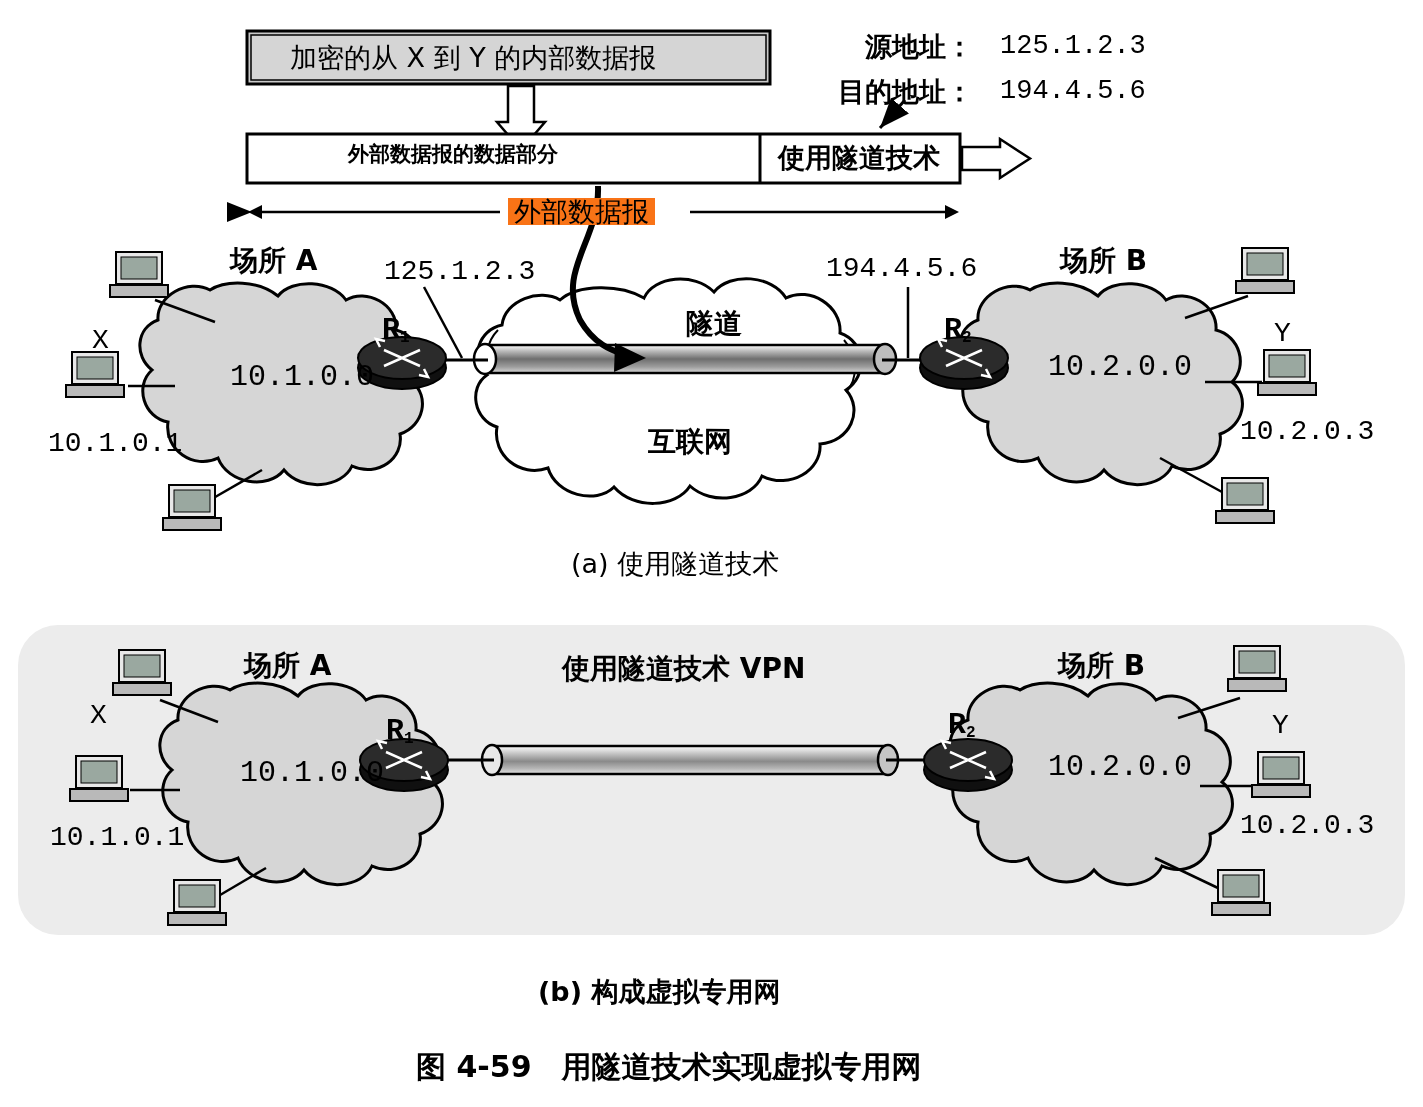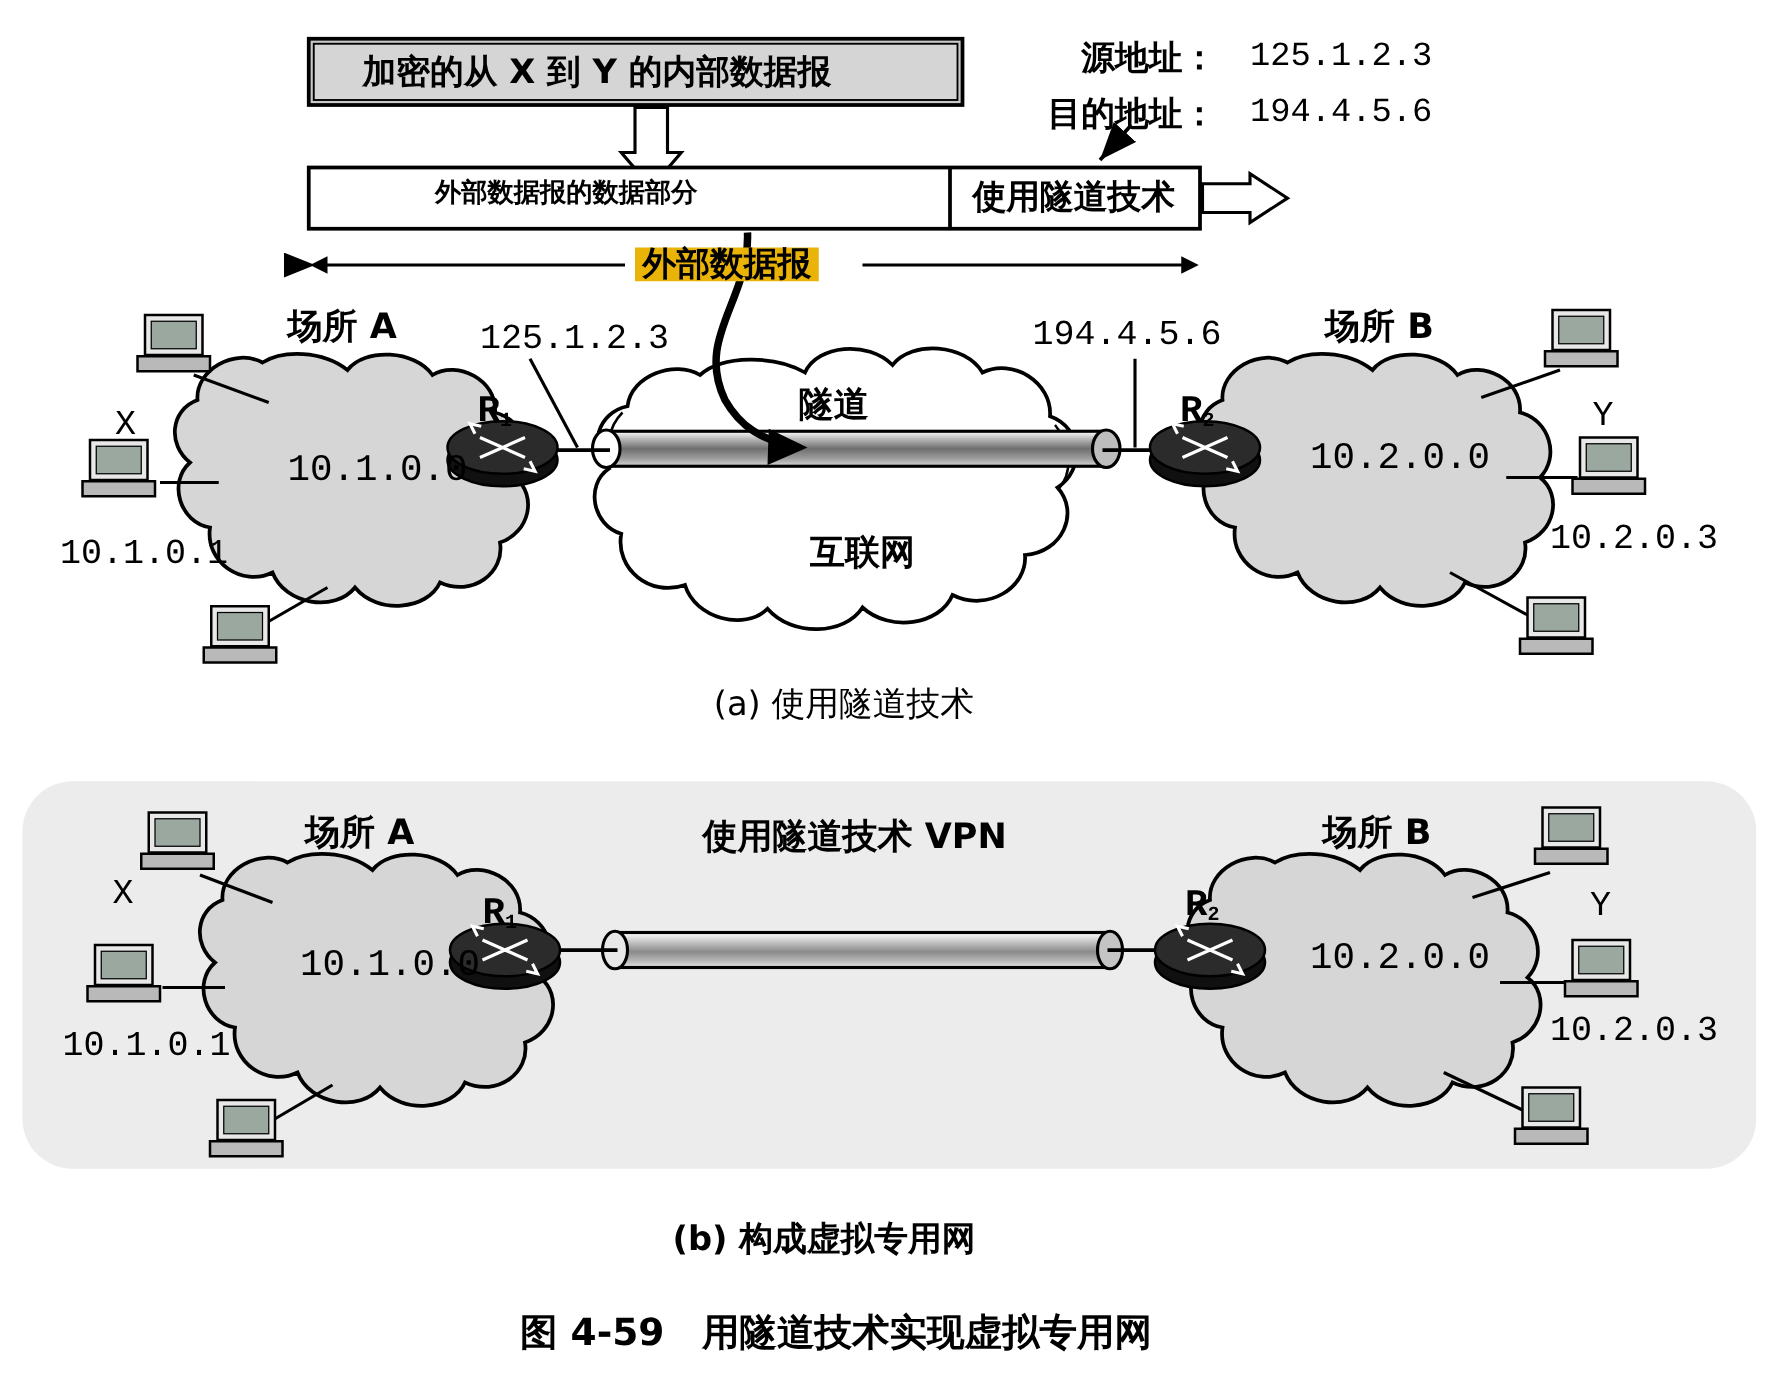--- a/index.html
+++ b/index.html
@@ -295,44 +295,44 @@
       <rect x="0" y="33" width="58" height="12" fill="#b9b9b9" stroke="#000" stroke-width="2"></rect>
     </g>
     <g transform="translate(1212,870)">
       <rect x="6" y="0" width="46" height="32" fill="#e8e8e8" stroke="#000" stroke-width="2"></rect>
       <rect x="11" y="5" width="36" height="22" fill="#9aa8a0" stroke="#000" stroke-width="1"></rect>
       <rect x="0" y="33" width="58" height="12" fill="#b9b9b9" stroke="#000" stroke-width="2"></rect>
     </g>
   </g>
 </svg>
 
-<div class="txt" style="left:290px;top:44px;font-weight:bold;font-size:27px;">加密的从 X 到 Y 的内部数据报</div>
+<div class="txt" style="left:290px;top:44px;font-weight:normal;font-size:27px;">加密的从 X 到 Y 的内部数据报</div>
 
 <div class="txt" style="left:865px;top:33px;font-weight:bold;font-size:27px;">源地址：</div>
 <div class="txt serif" style="left:1000px;top:33px;font-size:27px;">125.1.2.3</div>
 
 <div class="txt" style="left:838px;top:78px;font-weight:bold;font-size:27px;text-align:right;">目的地址：</div>
 <div class="txt serif" style="left:1000px;top:78px;font-size:27px;">194.4.5.6</div>
 
 <div class="txt" style="left:348px;top:144px;font-weight:bold;font-size:21px;">外部数据报的数据部分</div>
 <div class="txt" style="left:778px;top:144px;font-weight:bold;font-size:27px;">使用隧道技术</div>
-<div class="txt" style="left:508px;top:198px;font-weight:bold;font-size:27px;background:#eab308;padding:0 6px;">外部数据报</div>
+<div class="txt" style="left:508px;top:198px;font-weight:normal;font-size:27px;background:#f97316;padding:0 6px;">外部数据报</div>
 
 <div class="txt" style="left:230px;top:247px;font-weight:bold;font-size:28px;">场所 A</div>
 <div class="txt serif" style="left:230px;top:362px;font-size:30px;">10.1.0.0</div>
 <div class="txt serif" style="left:92px;top:327px;font-size:28px;">X</div>
 <div class="txt serif" style="left:48px;top:430px;font-size:28px;">10.1.0.1</div>
 
 <div class="txt serif" style="left:384px;top:258px;font-size:28px;">125.1.2.3</div>
 <div class="txt serif" style="left:826px;top:255px;font-size:28px;">194.4.5.6</div>
 
 <div class="txt serif" style="left:382px;top:315px;font-size:30px;font-weight:bold;"><span>R</span><span class="sub">1</span></div>
 <div class="txt serif" style="left:944px;top:315px;font-size:30px;font-weight:bold;"><span>R</span><span class="sub">2</span></div>
 
-<div class="txt" style="left:639px;top:310px;font-weight:bold;font-size:28px;">隧道</div>
+<div class="txt" style="left:686px;top:310px;font-weight:bold;font-size:28px;">隧道</div>
 <div class="txt" style="left:648px;top:428px;font-weight:bold;font-size:28px;">互联网</div>
 
 <div class="txt" style="left:1060px;top:247px;font-weight:bold;font-size:28px;">场所 B</div>
 <div class="txt serif" style="left:1048px;top:352px;font-size:30px;">10.2.0.0</div>
 <div class="txt serif" style="left:1274px;top:320px;font-size:28px;">Y</div>
 <div class="txt serif" style="left:1240px;top:418px;font-size:28px;">10.2.0.3</div>
 
 <div class="txt cap" style="left:548px;top:550px;font-weight:normal;margin-left:23px;">(a) 使用隧道技术</div>
 
 <div class="txt" style="left:244px;top:652px;font-weight:bold;font-size:28px;">场所 A</div>

